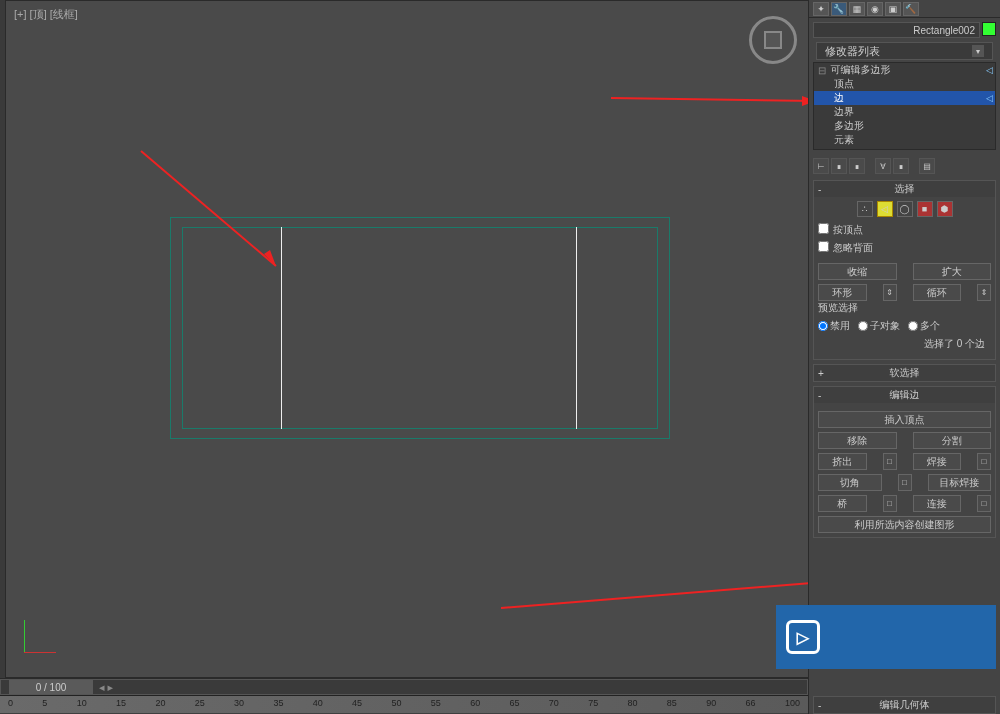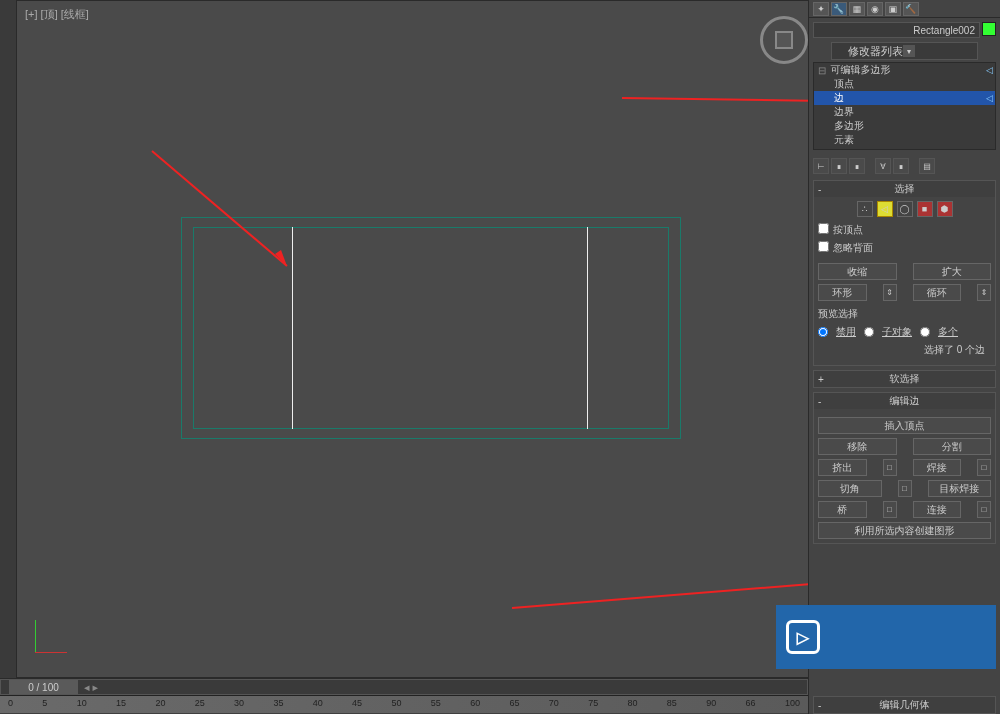--- a/index.html
+++ b/index.html
@@ -1,47 +1,47 @@
 <!DOCTYPE html>
 <html><head>
   <meta charset="utf-8">
   <style>
     * { margin: 0; padding: 0; box-sizing: border-box; font-family: "Microsoft YaHei", Arial, sans-serif; }
     body { background: #3a3a3a; color: #cccccc; font-size: 11px; width: 1000px; height: 714px; overflow: hidden; position: relative; }
     
-    .viewport { position: absolute; left: 16px; top: 0; width: 808px; height: 678px; background: #4a4a4a; border: 1px solid #2a2a2a; }
+    .viewport { position: absolute; left: 5px; top: 0; width: 808px; height: 678px; background: #4a4a4a; border: 1px solid #2a2a2a; }
     .viewport-label { position: absolute; left: 8px; top: 6px; color: #aaa; font-size: 11px; }
     .viewcube { position: absolute; right: 15px; top: 15px; width: 48px; height: 48px; border: 3px solid #888; border-radius: 50%; display: flex; align-items: center; justify-content: center; }
     .viewcube-inner { width: 18px; height: 18px; border: 2px solid #888; background: #555; }
     
     .shape-outer { position: absolute; left: 164px; top: 216px; width: 500px; height: 222px; border: 1px solid #1a7a6a; }
     .shape-inner { position: absolute; left: 176px; top: 226px; width: 476px; height: 202px; border: 1px solid #1a7a6a; }
     .edge-line1 { position: absolute; left: 275px; top: 226px; width: 1px; height: 202px; background: #eeeeee; }
     .edge-line2 { position: absolute; left: 570px; top: 226px; width: 1px; height: 202px; background: #eeeeee; }
     
     .axis { position: absolute; left: 18px; bottom: 25px; }
     .axis-x { width: 32px; height: 1px; background: #cc3333; position: absolute; }
     .axis-y { width: 1px; height: 32px; background: #33cc33; position: absolute; bottom: 0; }
     
     .timeline { position: absolute; left: 0; top: 678px; width: 808px; height: 36px; background: #3f3f3f; border-top: 1px solid #2a2a2a; }
     .timeline-slider { height: 16px; background: #3a3a3a; border: 1px solid #555; display: flex; align-items: center; }
-    .timeline-handle { width: 69px; height: 14px; background: #5a5a5a; margin-left: 8px; display: flex; align-items: center; justify-content: center; font-size: 10px; color: #ccc; }
+    .timeline-handle { width: 84px; height: 14px; background: #5a5a5a; margin-left: 8px; display: flex; align-items: center; justify-content: center; font-size: 10px; color: #ccc; }
     .timeline-ruler { height: 18px; background: linear-gradient(90deg, #6a6a6a 0%, #5a5a5a 100%); position: relative; border-top: 1px solid #222; display: flex; justify-content: space-between; padding: 0 8px; }
     .ruler-tick { font-size: 9px; color: #222; padding-top: 2px; }
     
     .right-panel { position: absolute; left: 808px; top: 0; width: 192px; height: 714px; background: #444444; border-left: 1px solid #2a2a2a; display: flex; flex-direction: column; }
     .panel-tabs { height: 18px; display: flex; gap: 2px; padding: 2px 4px; border-bottom: 1px solid #2a2a2a; }
     .tab-icon { width: 16px; height: 14px; background: #555; border: 1px solid #666; display: flex; align-items: center; justify-content: center; font-size: 9px; }
     .tab-icon.active { background: #3a5a7a; }
     
     .name-row { padding: 4px; display: flex; gap: 2px; }
     .name-input { flex: 1; height: 16px; background: #3a3a3a; border: 1px solid #555; color: #ccc; padding: 0 4px; font-size: 10px; text-align: right; }
     .color-swatch { width: 14px; height: 14px; background: #33ff33; border: 1px solid #222; }
     
-    .modlist-header { height: 18px; background: #3a3a3a; border: 1px solid #555; margin: 0 22px; display: flex; align-items: center; padding: 0 16px; justify-content: flex-start; }
+    .modlist-header { height: 18px; background: #3a3a3a; border: 1px solid #555; margin: 0 7px; display: flex; align-items: center; padding: 0 8px; justify-content: space-between; }
     .dropdown-arrow { width: 12px; height: 12px; background: #555; display: flex; align-items: center; justify-content: center; font-size: 8px; }
     
     .stack-list { margin: 2px 4px; border: 1px solid #2a2a2a; background: #3a3a3a; height: 88px; }
     .stack-item { height: 14px; padding: 0 8px; display: flex; align-items: center; font-size: 10px; color: #ccc; }
     .stack-item.header { padding-left: 4px; }
     .stack-item.sub { padding-left: 20px; }
     .stack-item.selected { background: #2255aa; color: #fff; }
     .stack-marker { position: absolute; right: 2px; color: #88ccff; font-size: 9px; }
     .stack-item { position: relative; }
     
@@ -62,21 +62,21 @@
     .check-row input[type=checkbox] { width: 11px; height: 11px; }
     .spinner { width: 60px; height: 14px; background: #3a3a3a; border: 1px solid #555; color: #ccc; font-size: 10px; padding: 0 2px; margin-left: 4px; }
     .spinner-btns { width: 10px; height: 14px; background: #555; display: flex; flex-direction: column; }
     .spinner-btns div { flex: 1; font-size: 6px; text-align: center; line-height: 7px; }
     
     .btn-row { display: flex; gap: 16px; margin-top: 4px; }
     .btn { flex: 1; height: 17px; background: #4a4a4a; border: 1px solid #666; font-size: 10px; display: flex; align-items: center; justify-content: center; color: #ccc; cursor: pointer; }
     .btn-small { width: 14px; height: 17px; background: #4a4a4a; border: 1px solid #666; font-size: 8px; display: flex; align-items: center; justify-content: center; }
     
     .radio-row { display: flex; gap: 8px; align-items: center; font-size: 10px; margin-top: 4px; }
-    .radio-row label { display: flex; align-items: center; gap: 8px; text-decoration: underline; }
+    .radio-row label { display: flex; align-items: center; gap: 2px; }
     .radio-row input { width: 10px; height: 10px; }
     
     .status-text { text-align: right; font-size: 10px; padding: 4px 6px; color: #ccc; }
     
     .watermark { position: absolute; left: 776px; top: 605px; width: 220px; height: 64px; background: #2266aa; display: flex; align-items: center; padding: 6px 10px; gap: 10px; z-index: 100; }
     .wm-icon { width: 34px; height: 34px; border: 3px solid #fff; border-radius: 6px; display: flex; align-items: center; justify-content: center; color: #fff; font-size: 16px; font-weight: bold; }
     .wm-text { color: #fff; }
     .wm-title { font-size: 22px; font-weight: bold; letter-spacing: 2px; }
     .wm-url { font-size: 10px; }
     
@@ -216,21 +216,21 @@
       <div class="btn-row">
         <div class="btn">收缩</div>
         <div class="btn">扩大</div>
       </div>
       <div class="btn-row">
         <div class="btn">环形</div>
         <div class="btn-small">⇕</div>
         <div class="btn">循环</div>
         <div class="btn-small">⇕</div>
       </div>
-      <div style="font-size:10px; margin-top:6px;">预览选择</div>
+      <div style="font-size:10px; ">预览选择</div>
       <div class="radio-row">
         <label>
             <input type="radio" checked="" style="">
             <span>禁用</span>
           </label>
         <label>
             <input type="radio" style="">
             <span>子对象</span>
           </label>
         <label>

